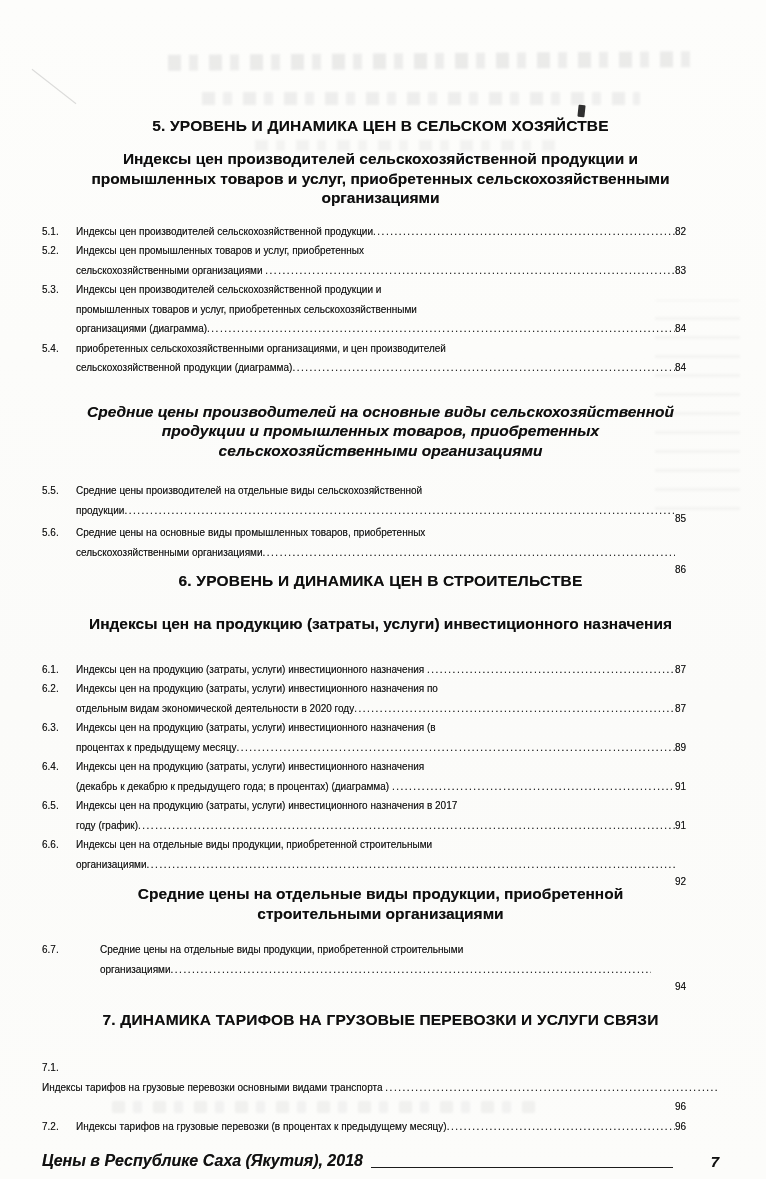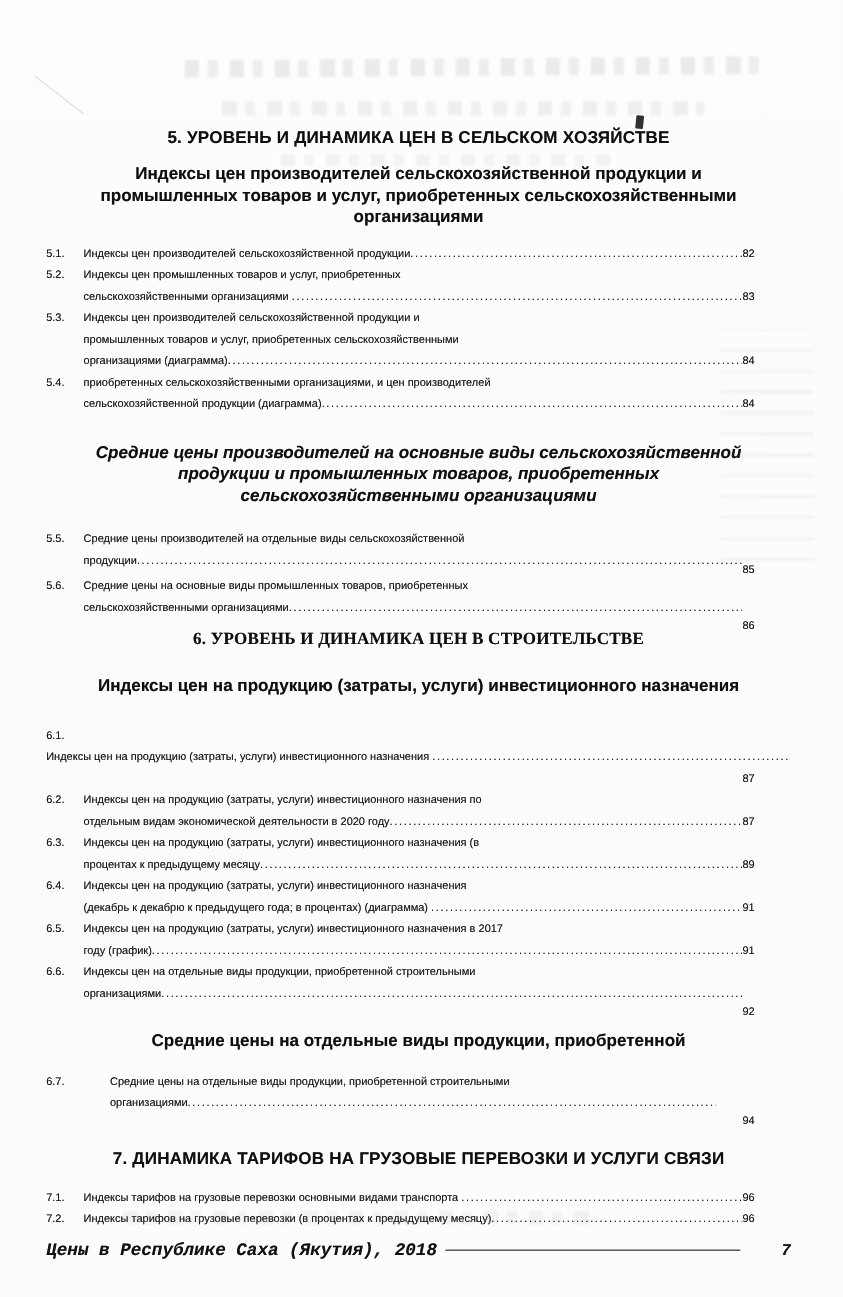--- a/index.html
+++ b/index.html
@@ -46,33 +46,33 @@
   .epage { width: 44px; flex: none; text-align: left; align-self: flex-end; }
   .drop .epage      { transform: translateY(17px); }
   .drop-half .epage { transform: translateY(8px);  }
 
   
   #b1  { margin-top: 13px; }
   #b2  { margin-top: 14px; }
   #b6  { margin-top: 24px; font-style: italic; }
   #b7  { margin-top: 21px; }
   #b8  { margin-top: 3px;  }
-  #b9  { margin-top: 9px; font-family: Liberation Serif, serif;  }
+  #b9  { margin-top: 9px;  }
   #b10 { margin-top: 23px; }
-  #b11 { margin-top: 26px; flex-direction: column; }
-  #b17 { margin-top: 24px; }
+  #b11 { margin-top: 26px; }
+  #b17 { margin-top: 10px; }
   #b18 { margin-top: 17px; gap: 24px; }
   #b19 { margin-top: 31px; }
-  #b20 { margin-top: 16px; }
+  #b20 { margin-top: 28px; flex-direction: column; }
 
   .footer {
     position: absolute;
-    left: 42px; right: 47px; top: 1128px;
-    display: flex; align-items: center;
-    font-family: Liberation Mono, monospace;
+    left: 42px; right: 47px; top: 1152px;
+    display: flex; align-items: flex-end;
+    font-family: Liberation Sans, sans-serif;
     font-weight: 700; font-style: italic;
     font-size: 16px; color: #111;
   }
   .footer .rule { flex: 1; height: 0; border-bottom: 1.7px solid #1c1c1c; margin: 0 0 2px 8px; }
   .footer .fpage { width: 46px; flex: none; text-align: right; font-size: 15px; }
 
   
   .ghost {
     position: absolute;
     background: repeating-linear-gradient(90deg, #76767a 0 13px, transparent 13px 21px, #8a8a8e 21px 30px, transparent 30px 41px);
@@ -270,20 +270,21 @@
         <div class="eline last">
             <span class="tx">организациями</span>
             <span class="leader">................................................................................................................................................................</span>
           </div>
       </div>
       <div class="epage">92</div>
     </div>
 
     <div class="h-grp" id="b17">
       <div>Средние цены на отдельные виды продукции, приобретенной</div>
+      <div>строительными организациями</div>
     </div>
 
     <div class="entry drop" id="b18">
       <div class="enum">6.7.</div>
       <div class="etext">
         <div class="eline">Средние цены на отдельные виды продукции, приобретенной строительными</div>
         <div class="eline last">
             <span class="tx">организациями</span>
             <span class="leader">................................................................................................................................................................</span>
           </div>

